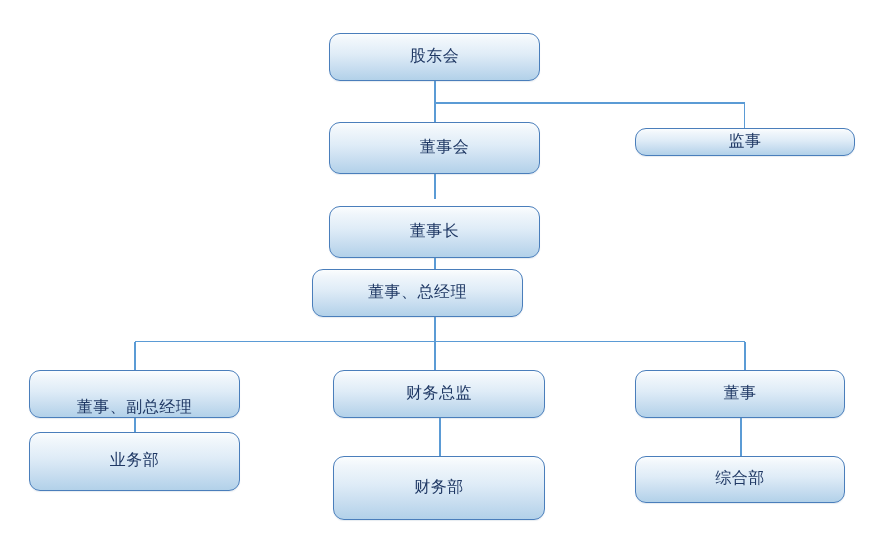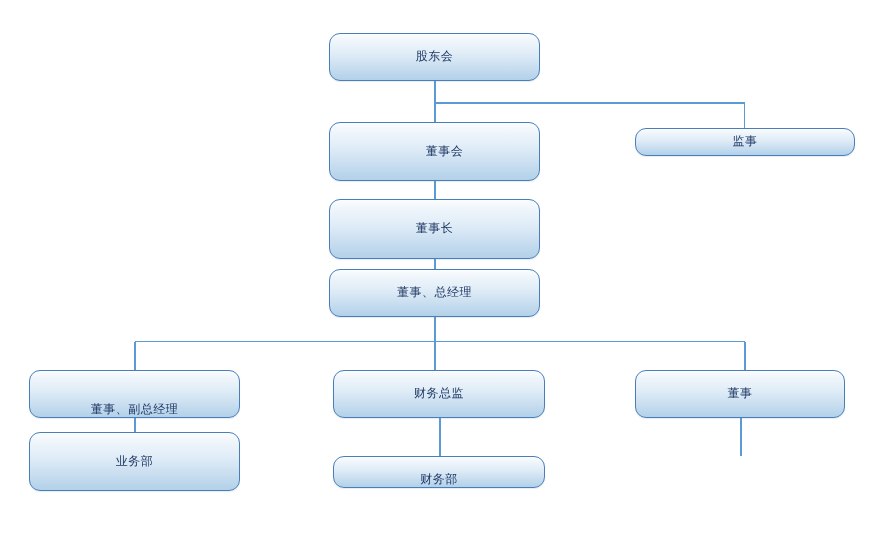--- a/index.html
+++ b/index.html
@@ -37,25 +37,25 @@
         #c9def0 72%,
         #b2d1e9 100%);
     box-shadow: 0 1px 1px rgba(120,150,180,0.18);
     display: flex;
     align-items: center;
     justify-content: center;
     text-align: center;
   }
   .node-label {
     color: #1f3864;
-    font-size: 12px;
+    font-size: 16px;
     line-height: 1.15;
     letter-spacing: 0.5px;
     white-space: nowrap;
-    font-family: Liberation Serif, serif;
+    font-family: Liberation Mono, monospace;
   }
 </style>
 </head>
 <body>
 
 <div id="chart-canvas">
 
   <svg class="conn-layer" width="881" height="540" viewBox="0 0 881 540" xmlns="http://www.w3.org/2000/svg">
     <g stroke="#5b9bd5" stroke-width="2" fill="none" shape-rendering="crispEdges">
 
@@ -80,50 +80,53 @@
       <path d="M 439.5 418 L 439.5 456"></path>
 
       <path d="M 740.5 418 L 740.5 456"></path>
     </g>
   </svg>
 
   <div class="node" style="left:329px; top:33px; width:211px; height:48px;">
     <span class="node-label">股东会</span>
   </div>
 
-  <div class="node" style="left:329px; top:122px; width:211px; height:59px;padding-left:20px;">
+  <div class="node" style="left:329px; top:122px; width:211px; height:52px;padding-left:20px;">
     <span class="node-label">董事会</span>
   </div>
 
   <div class="node" style="left:635px; top:128px; width:220px; height:28px;">
     <span class="node-label">监事</span>
   </div>
 
-  <div class="node" style="left:329px; top:199px; width:211px; height:60px;">
+  <div class="node" style="left:329px; top:206px; width:211px; height:52px;">
     <span class="node-label">董事长</span>
   </div>
 
-  <div class="node" style="left:329px; top:269px; width:211px; height:48px;">
+  <div class="node" style="left:312px; top:269px; width:211px; height:48px;">
     <span class="node-label">董事、总经理</span>
   </div>
 
   <div class="node" style="left:29px; top:370px; width:211px; height:48px;align-items:flex-end;">
     <span class="node-label">董事、副总经理</span>
   </div>
 
   <div class="node" style="left:635px; top:370px; width:210px; height:48px;">
     <span class="node-label">董事</span>
   </div>
 
   <div class="node" style="left:333px; top:370px; width:212px; height:48px;">
     <span class="node-label">财务总监</span>
   </div>
 
   <div class="node" style="left:29px; top:432px; width:211px; height:59px;">
     <span class="node-label">业务部</span>
   </div>
 
-  <div class="node" style="left:333px; top:456px; width:212px; height:32px;align-items:flex-end;">
+  <div class="node" style="left:333px; top:456px; width:212px; height:64px;">
     <span class="node-label">财务部</span>
   </div>
 
+  <div class="node" style="left:635px; top:456px; width:210px; height:47px;">
+    <span class="node-label">综合部</span>
+  </div>
 
 </div>
 
 </body></html>

